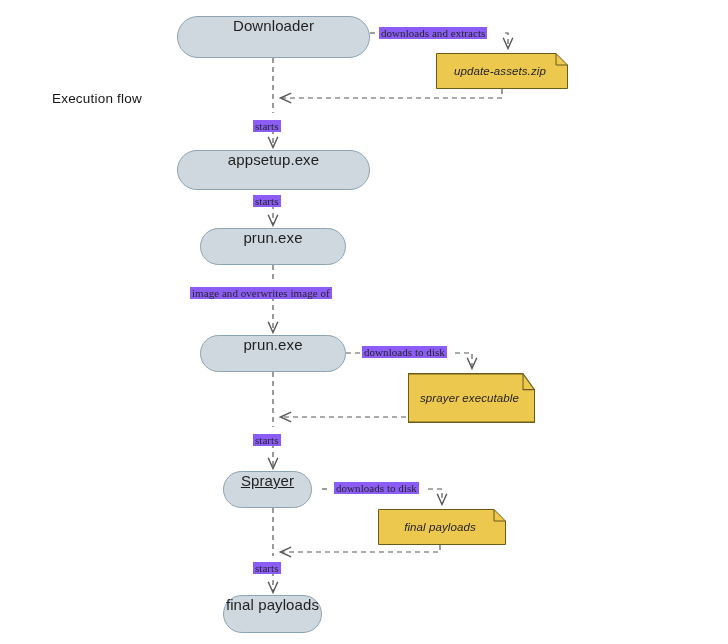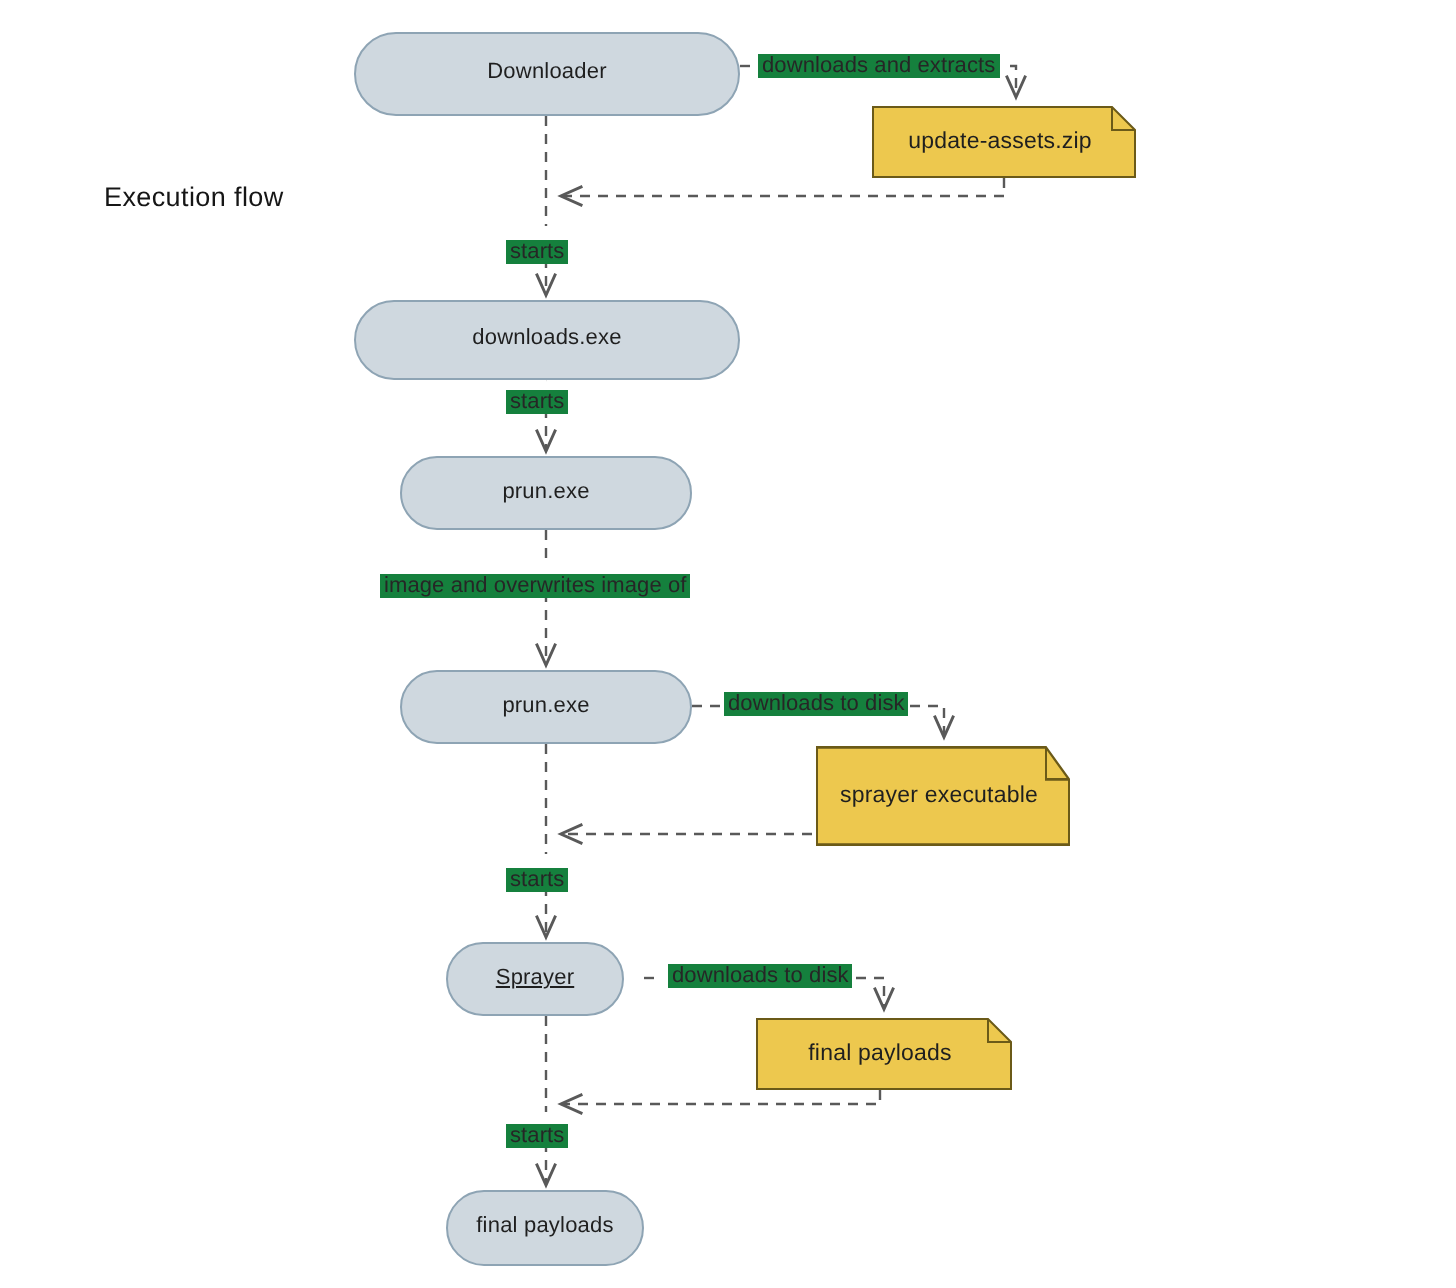--- a/index.html
+++ b/index.html
@@ -22,36 +22,36 @@
   #edges {
     position: absolute;
     left: 0; top: 0;
     width: 728px;
     height: 644px;
   }
   .node {
     position: absolute;
     box-sizing: border-box;
     display: flex;
-    align-items: center;
     justify-content: center;
-    font-size: 11px;
+    font-size: 15px;
     letter-spacing: 0.1px;
     line-height: 1.2;
     text-align: center;
     color: #1f1f1f;
     border-radius: 21px;
   }
   .proc {
     background: #cfd8df;
     border: 1px solid #8ea4b4;
   }
   .note-wrap {
     position: absolute;
     box-sizing: border-box;
+    font-style: italic;
   }
   .note-wrap svg {
     position: absolute;
     left: 0; top: 0;
     width: 100%;
     height: 100%;
   }
   .note-label {
     position: absolute;
     left: 0; top: 0;
@@ -65,23 +65,24 @@
     color: #1f1f1f;
     text-align: center;
     padding-right: 4px;
     box-sizing: border-box;
   }
   .edge-label {
     position: absolute;
     font-size: 11px;
     color: #262626;
     white-space: nowrap;
-    background: #15803d;
+    background: #8b5cf6;
     padding: 0 2px;
     letter-spacing: 0.05px;
+    font-family: Liberation Serif, serif;
   }
   .title {
     position: absolute;
     font-size: 13.5px;
     font-weight: normal;
     color: #161616;
     white-space: nowrap;
     letter-spacing: 0.2px;
   }
 </style>
@@ -137,21 +138,21 @@
     </g>
   </svg>
 
   <div class="title" style="left:52px; top:91px;">Execution flow</div>
 
   <div class="node proc" style="left:177px; top:16px; width:193px; height:42px;">
     <span>Downloader</span>
   </div>
 
   <div class="node proc" style="left:177px; top:150px; width:193px; height:40px;">
-    <span>downloads.exe</span>
+    <span>appsetup.exe</span>
   </div>
 
   <div class="node proc" style="left:200px; top:228px; width:146px; height:37px;">
     <span>prun.exe</span>
   </div>
 
   <div class="node proc" style="left:200px; top:335px; width:146px; height:37px;">
     <span>prun.exe</span>
   </div>
 

